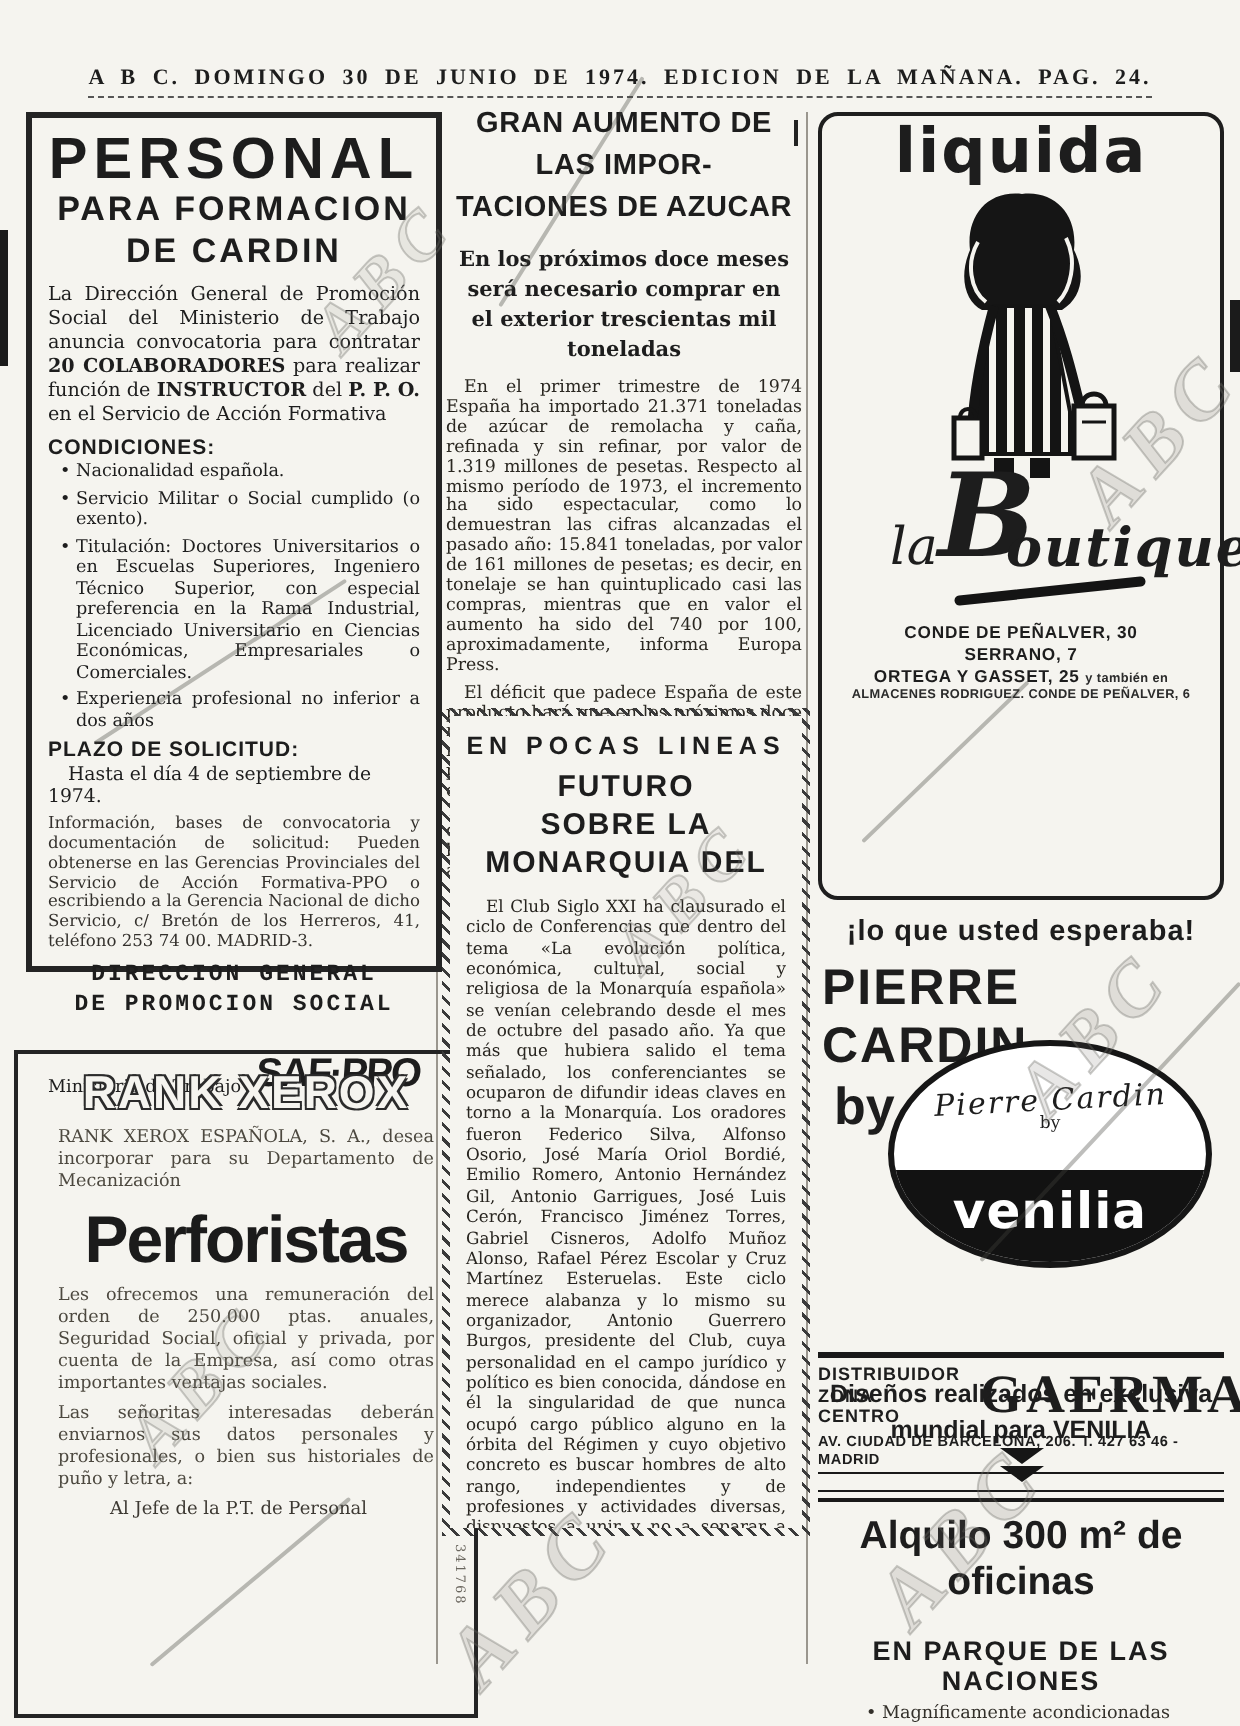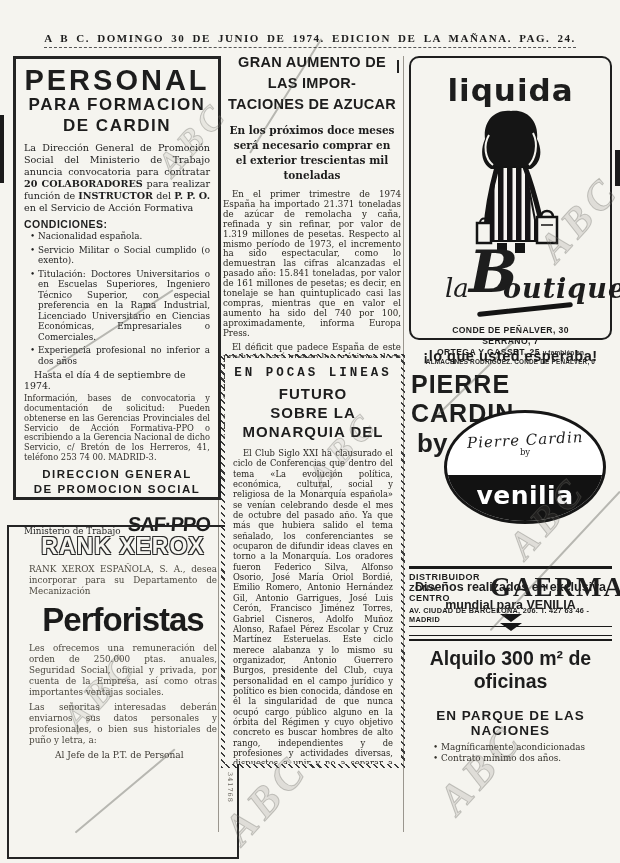--- a/index.html
+++ b/index.html
@@ -15,32 +15,32 @@
     letter-spacing:1.5px;border-bottom:1px dashed #555;padding-bottom:3px;word-spacing:3px;
   }
   
   .vrule{position:absolute;width:1px;background:#9a968e;}
   .vrule.left-mid{left:218px;top:56px;height:776px;}
   .vrule.right-mid{left:403px;top:56px;height:776px;}
   .tick{position:absolute;background:#222;}
   
   .personal{
     position:absolute;left:13px;top:56px;width:186px;height:408px;
-    border:3px solid #242424;padding:6px 8px 24px;
+    border:3px solid #242424;padding:6px 8px 10px;
   }
   .personal .t1{font-family:"Liberation Sans",sans-serif;font-weight:bold;font-size:29px;letter-spacing:3px;text-align:center;line-height:1.05;}
   .personal .t2,.personal .t3{font-family:"Liberation Sans",sans-serif;font-weight:bold;font-size:17px;letter-spacing:1.5px;text-align:center;line-height:1.2;}
   .personal p.intro{font-size:9.6px;line-height:12px;text-align:justify;margin:6px 0 4px;}
   .personal .sect{font-family:"Liberation Sans",sans-serif;font-weight:bold;font-size:10.5px;letter-spacing:.5px;margin:3px 0 1px;}
   .personal ul{margin:0 0 2px 4px;padding-left:10px;}
   .personal li{font-size:8.8px;line-height:10.5px;text-align:justify;margin-bottom:3px;}
   .personal li::marker{content:"• ";}
   .personal p.plazo{font-size:9.4px;margin:1px 0 3px;text-indent:10px;}
   .personal p.info{font-size:8.3px;line-height:9.8px;text-align:justify;margin:0 0 4px;color:#33302c;}
-  .personal .dg{font-family:Liberation Sans, sans-serif;font-weight:bold;font-size:11.5px;letter-spacing:1.5px;text-align:center;line-height:15px;}
+  .personal .dg{font-family:Liberation Mono, monospace;font-weight:bold;font-size:11.5px;letter-spacing:1.5px;text-align:center;line-height:15px;}
   .personal .foot{display:flex;justify-content:space-between;align-items:flex-end;margin-top:16px;}
   .personal .mint{font-size:8.8px;}
   .personal .saf{font-family:"Liberation Sans",sans-serif;font-weight:bold;font-size:20px;letter-spacing:-1px;transform:skewX(-4deg);}
   
   .xerox{
     position:absolute;left:7px;top:497px;width:188px;height:318px;
     border:2px solid #242424;padding:6px 20px;margin-top:28px;
   }
   .xerox .brand{
     font-family:"Liberation Sans",sans-serif;font-weight:bold;font-size:23px;letter-spacing:1px;text-align:center;
@@ -63,28 +63,28 @@
   
   .mona-frame{
     position:absolute;left:221px;top:354px;width:184px;height:414px;
     background:repeating-linear-gradient(45deg,#3a3a3a 0 1.5px,rgba(0,0,0,0) 1.5px 5px);
     padding:4px;box-sizing:border-box;
   }
   .mona{
     background:#f5f4ef;width:100%;height:100%;box-sizing:border-box;
     padding:8px 8px 4px;overflow:hidden;
   }
-  .mona .kick{font-family:Liberation Mono, monospace;font-weight:bold;font-size:12.5px;letter-spacing:3px;text-align:center;}
+  .mona .kick{font-family:Liberation Sans, sans-serif;font-weight:bold;font-size:12.5px;letter-spacing:3px;text-align:center;}
   .mona .tt{font-family:"Liberation Sans",sans-serif;font-weight:bold;font-size:15px;letter-spacing:1px;text-align:center;line-height:19px;margin-top:4px;}
   .mona .body{font-size:8.4px;line-height:10.35px;text-align:justify;margin-top:7px;text-indent:10px;color:#27241f;}
   
   .rcol{position:absolute;left:409px;top:56px;width:203px;}
   .boutique{
-    border:2px solid #1e1e1e;border-radius:10px;height:284px;position:relative;
-    padding:16px 6px 4px;box-sizing:border-box;text-align:center;
+    border:2px solid #1e1e1e;border-radius:10px;height:394px;position:relative;
+    padding:2px 6px 4px;box-sizing:border-box;text-align:center;
   }
   .boutique .liq{font-family:"DejaVu Sans",sans-serif;font-weight:bold;font-size:31px;line-height:33px;letter-spacing:1px;}
   .boutique .liq2{font-family:"DejaVu Sans",sans-serif;font-weight:bold;font-size:31px;line-height:34px;letter-spacing:1px;}
   .boutique svg{display:block;margin:2px auto 0;}
   .logo-lb{position:relative;margin-top:-6px;height:74px;}
   .logo-lb .la{font-style:italic;font-size:26px;position:absolute;left:28px;top:22px;}
   .logo-lb .bigB{font-style:italic;font-weight:bold;font-size:58px;position:absolute;left:52px;top:-8px;line-height:1;}
   .logo-lb .rest{font-style:italic;font-weight:bold;font-size:27px;position:absolute;left:86px;top:22px;letter-spacing:1px;}
   .logo-lb .swash{position:absolute;left:60px;top:56px;width:96px;height:5px;background:#141414;transform:rotate(-6deg);border-radius:3px;}
   .boutique .addr{font-family:"Liberation Sans",sans-serif;font-weight:bold;font-size:8.6px;line-height:11px;letter-spacing:.4px;}
@@ -144,20 +144,21 @@
     <div class="t2">PARA FORMACION</div>
     <div class="t3">DE CARDIN</div>
     <p class="intro"><span>La Dirección General de Promoción Social del Ministerio de Trabajo anuncia convocatoria para contratar </span><b>20 COLABORADORES</b><span> para realizar función de </span><b>INSTRUCTOR</b><span> del </span><b>P. P. O.</b><span> en el Servicio de Acción Formativa</span></p>
     <div class="sect">CONDICIONES:</div>
     <ul>
       <li>Nacionalidad española.</li>
       <li>Servicio Militar o Social cumplido (o exento).</li>
       <li>Titulación: Doctores Universitarios o en Escuelas Superiores, Ingeniero Técnico Superior, con especial preferencia en la Rama Industrial, Licenciado Universitario en Ciencias Económicas, Empresariales o Comerciales.</li>
       <li>Experiencia profesional no inferior a dos años</li>
     </ul>
+    <div class="sect">PLAZO DE SOLICITUD:</div>
     <p class="plazo">Hasta el día 4 de septiembre de 1974.</p>
     <p class="info">Información, bases de convocatoria y documentación de solicitud: Pueden obtenerse en las Gerencias Provinciales del Servicio de Acción Formativa-PPO o escribiendo a la Gerencia Nacional de dicho Servicio, c/ Bretón de los Herreros, 41, teléfono 253 74 00. MADRID-3.</p>
     <div class="dg">DIRECCION GENERAL</div>
     <div class="dg">DE PROMOCION SOCIAL</div>
     <div class="foot">
       <span class="mint">Ministerio de Trabajo</span>
       <span class="saf">SAF·PPO</span>
     </div>
   </section>
 

